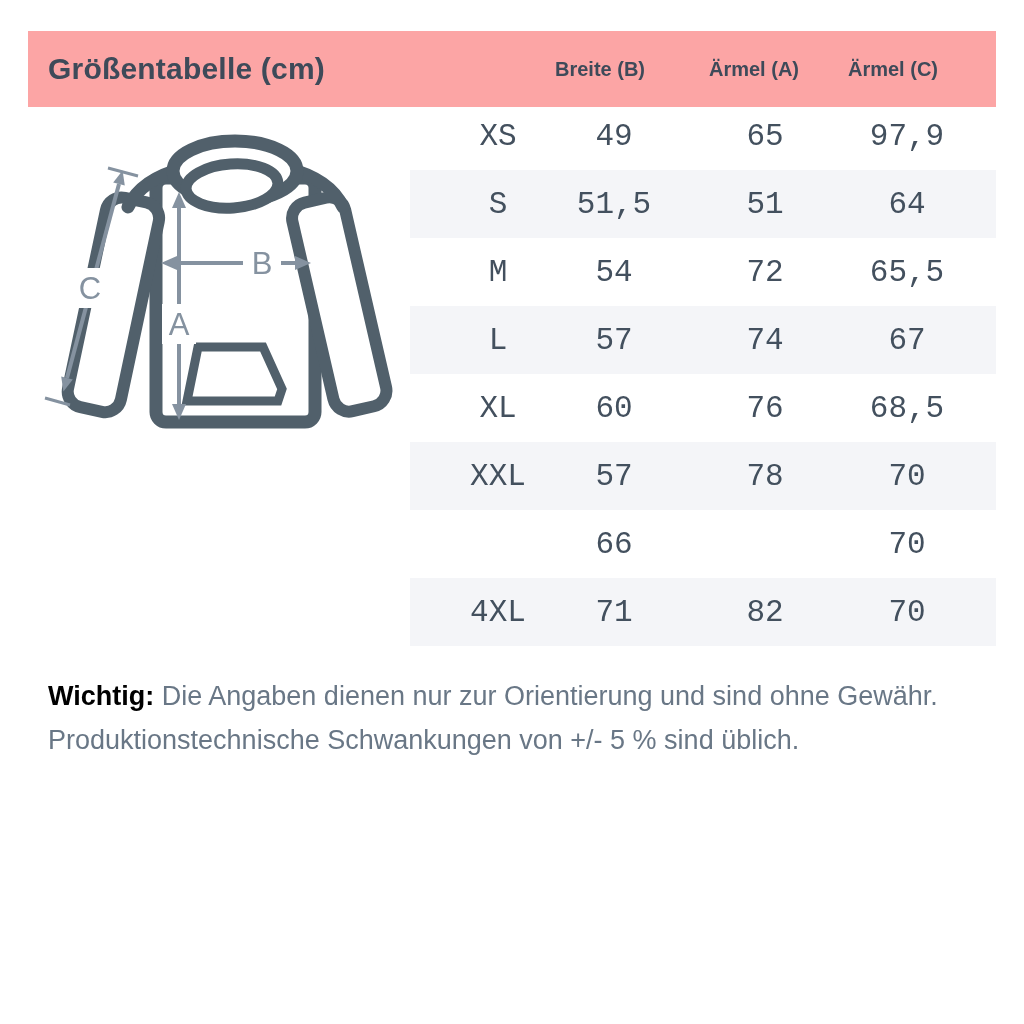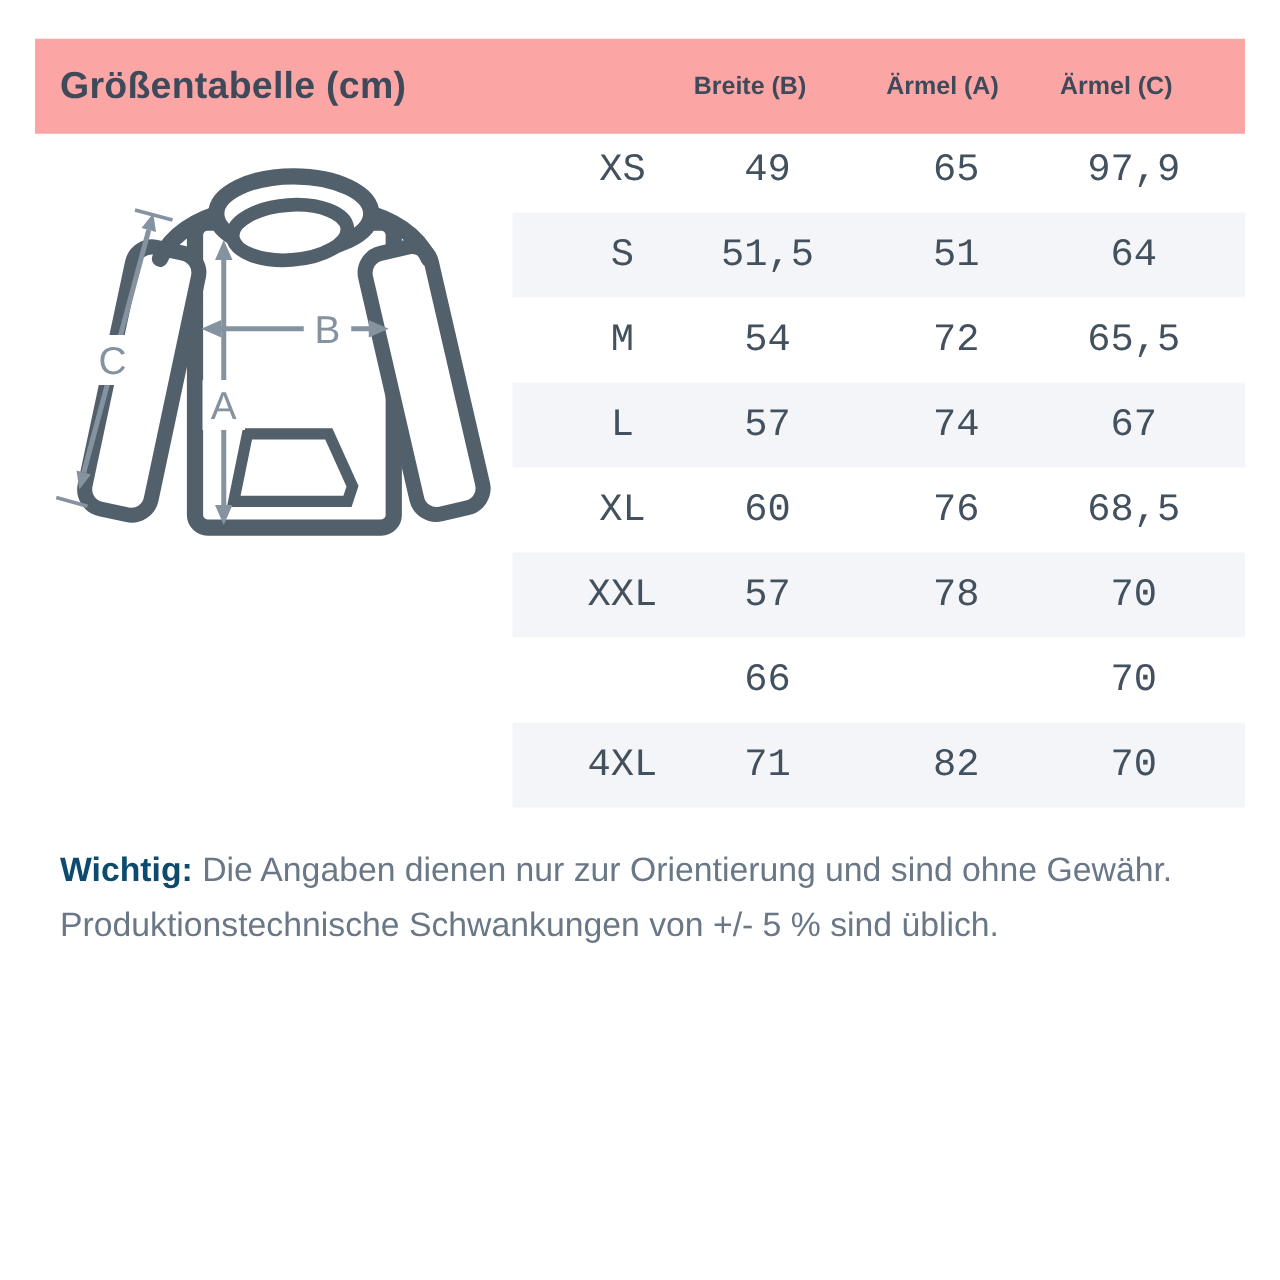--- a/index.html
+++ b/index.html
@@ -37,21 +37,21 @@
   .cell-breite{left:124px;}
   .cell-hoehe{left:275px;}
   .cell-aermel{left:417px;}
   .hoodie-figure{
     position:absolute;left:35px;top:128px;width:375px;height:330px;
   }
   .footer-note{
     position:absolute;left:48px;top:674px;width:900px;
     font-size:27px;line-height:44px;color:#697786;
   }
-  .footer-note b{font-weight:bold;color:#0c4a6e;}
+  .footer-note b{font-weight:bold;color:#000000;}
 </style>
 </head>
 <body>
 
 <div class="header-band">
   <div class="header-title">Größentabelle (cm)</div>
   <div class="header-col c-breite">Breite (B)</div>
   <div class="header-col c-hoehe">Ärmel (A)</div>
   <div class="header-col c-aermel">Ärmel (C)</div>
 </div>

